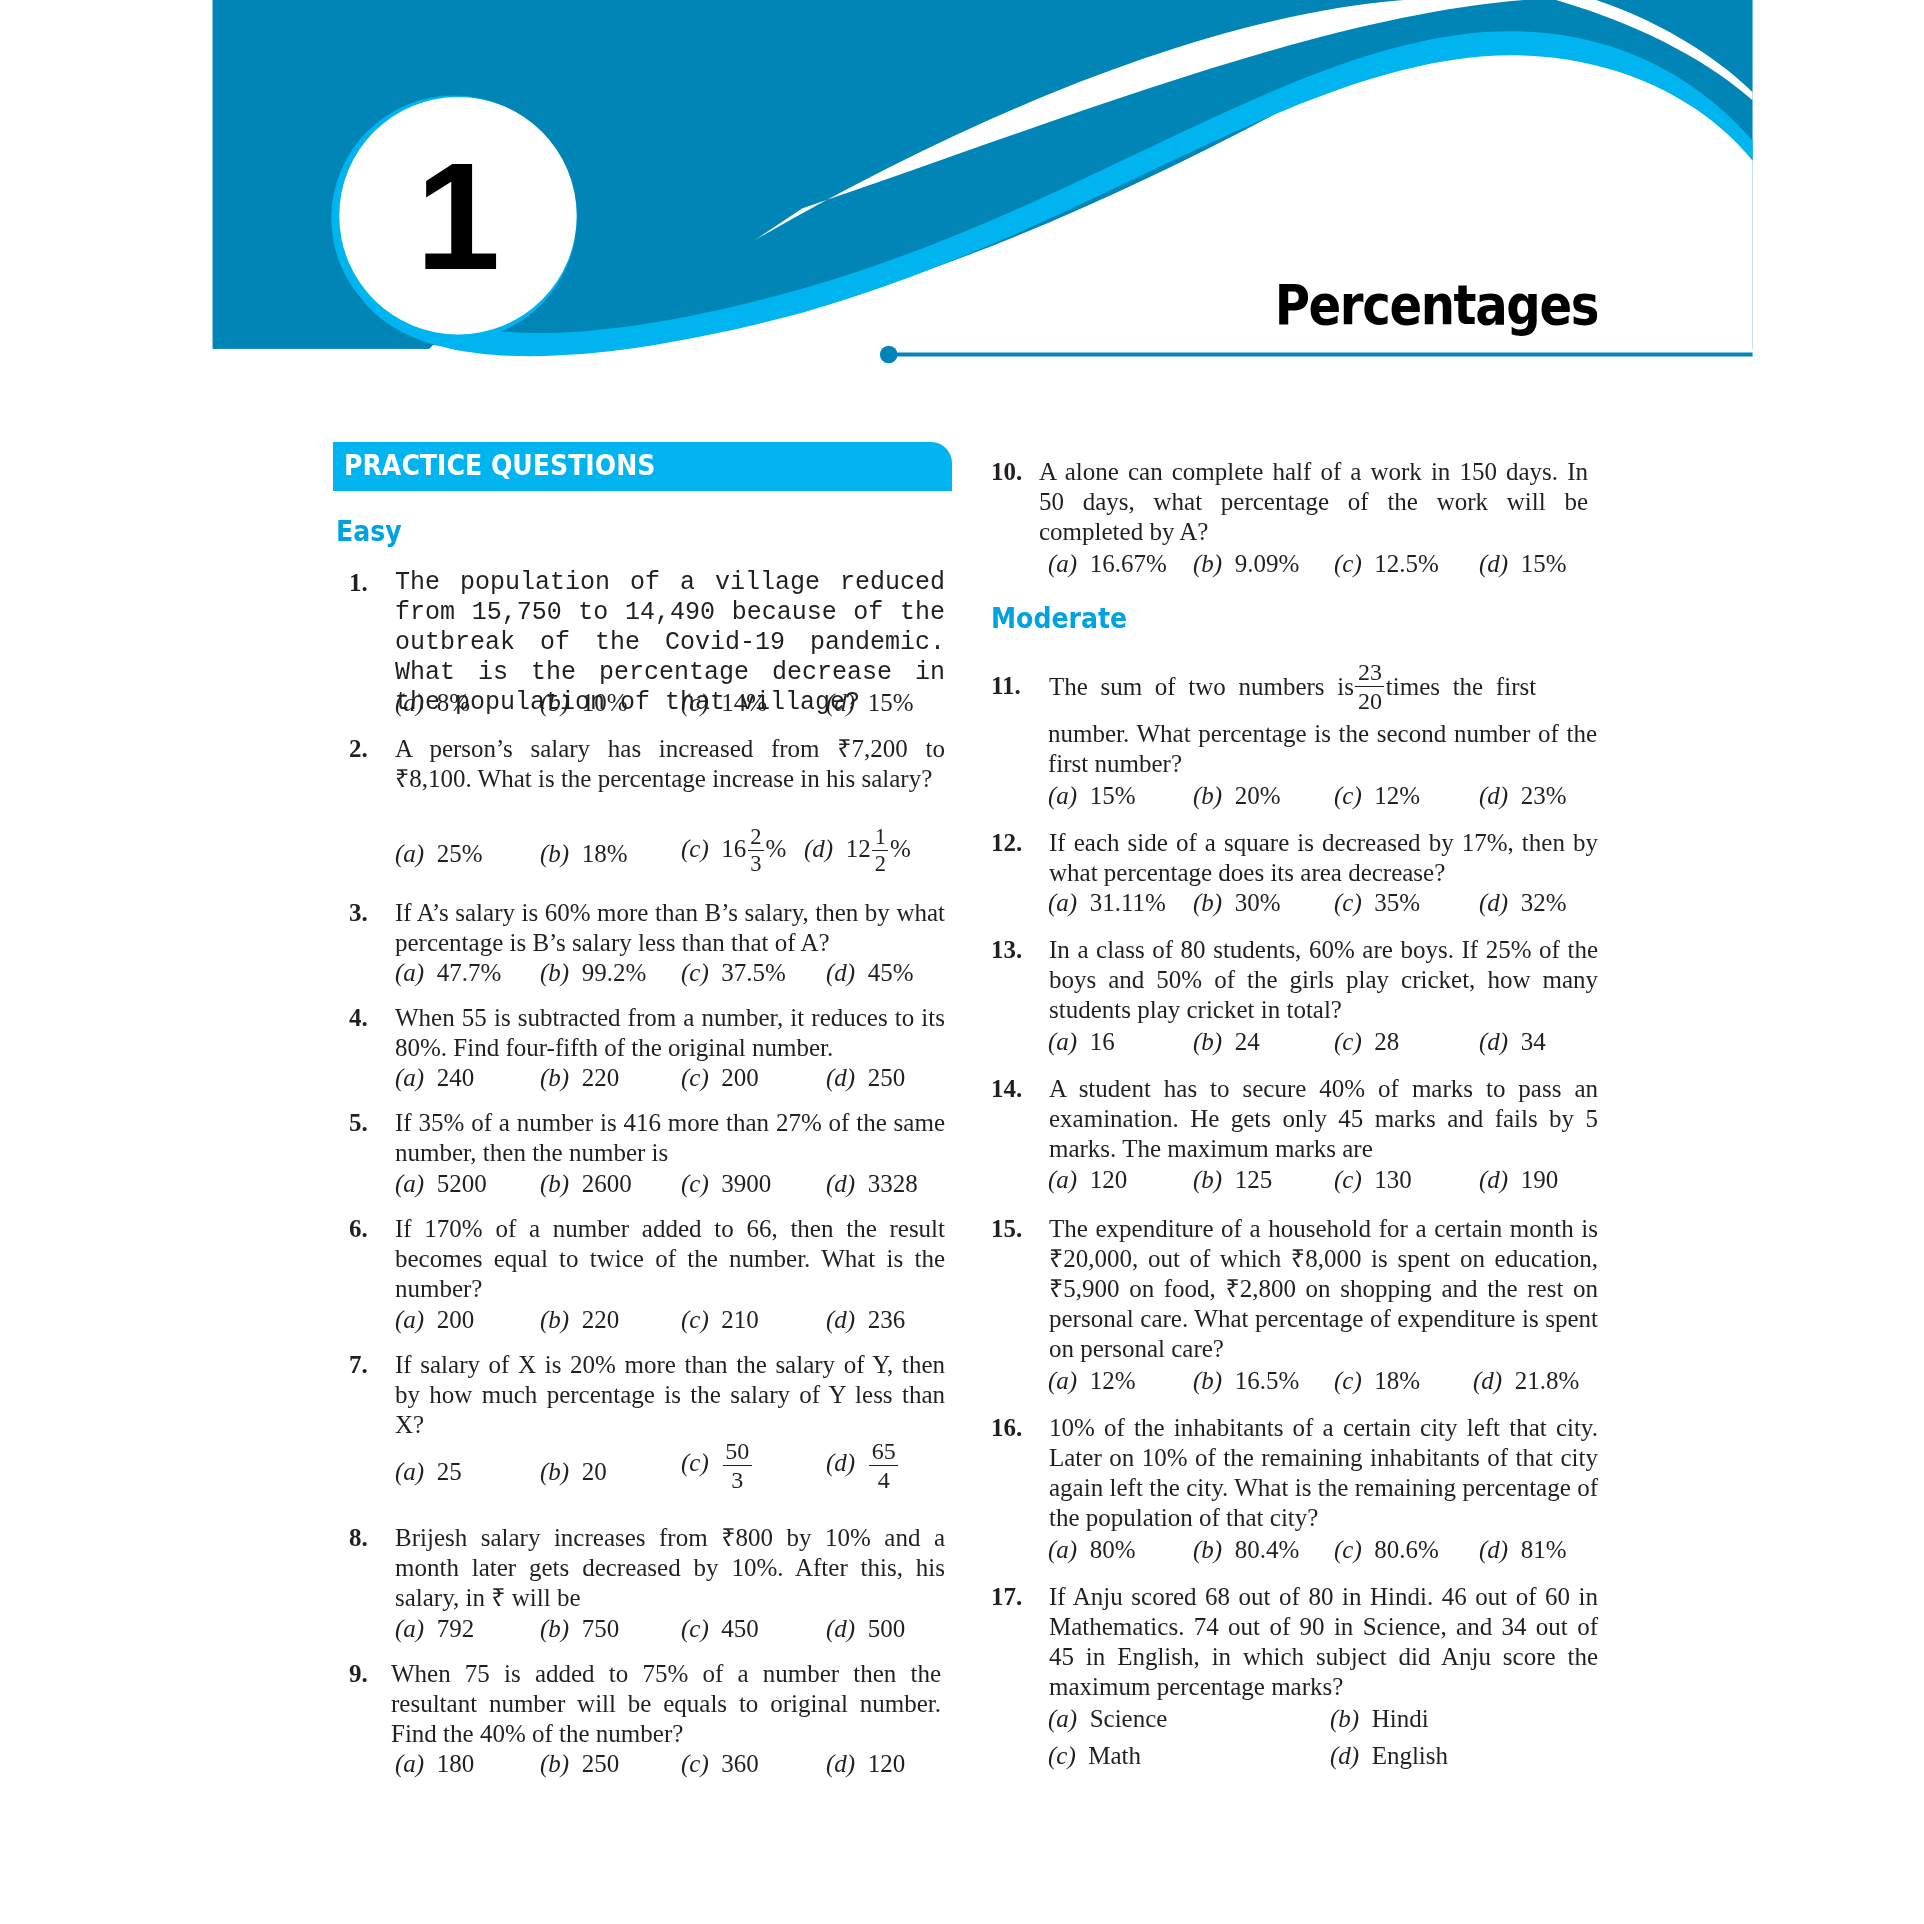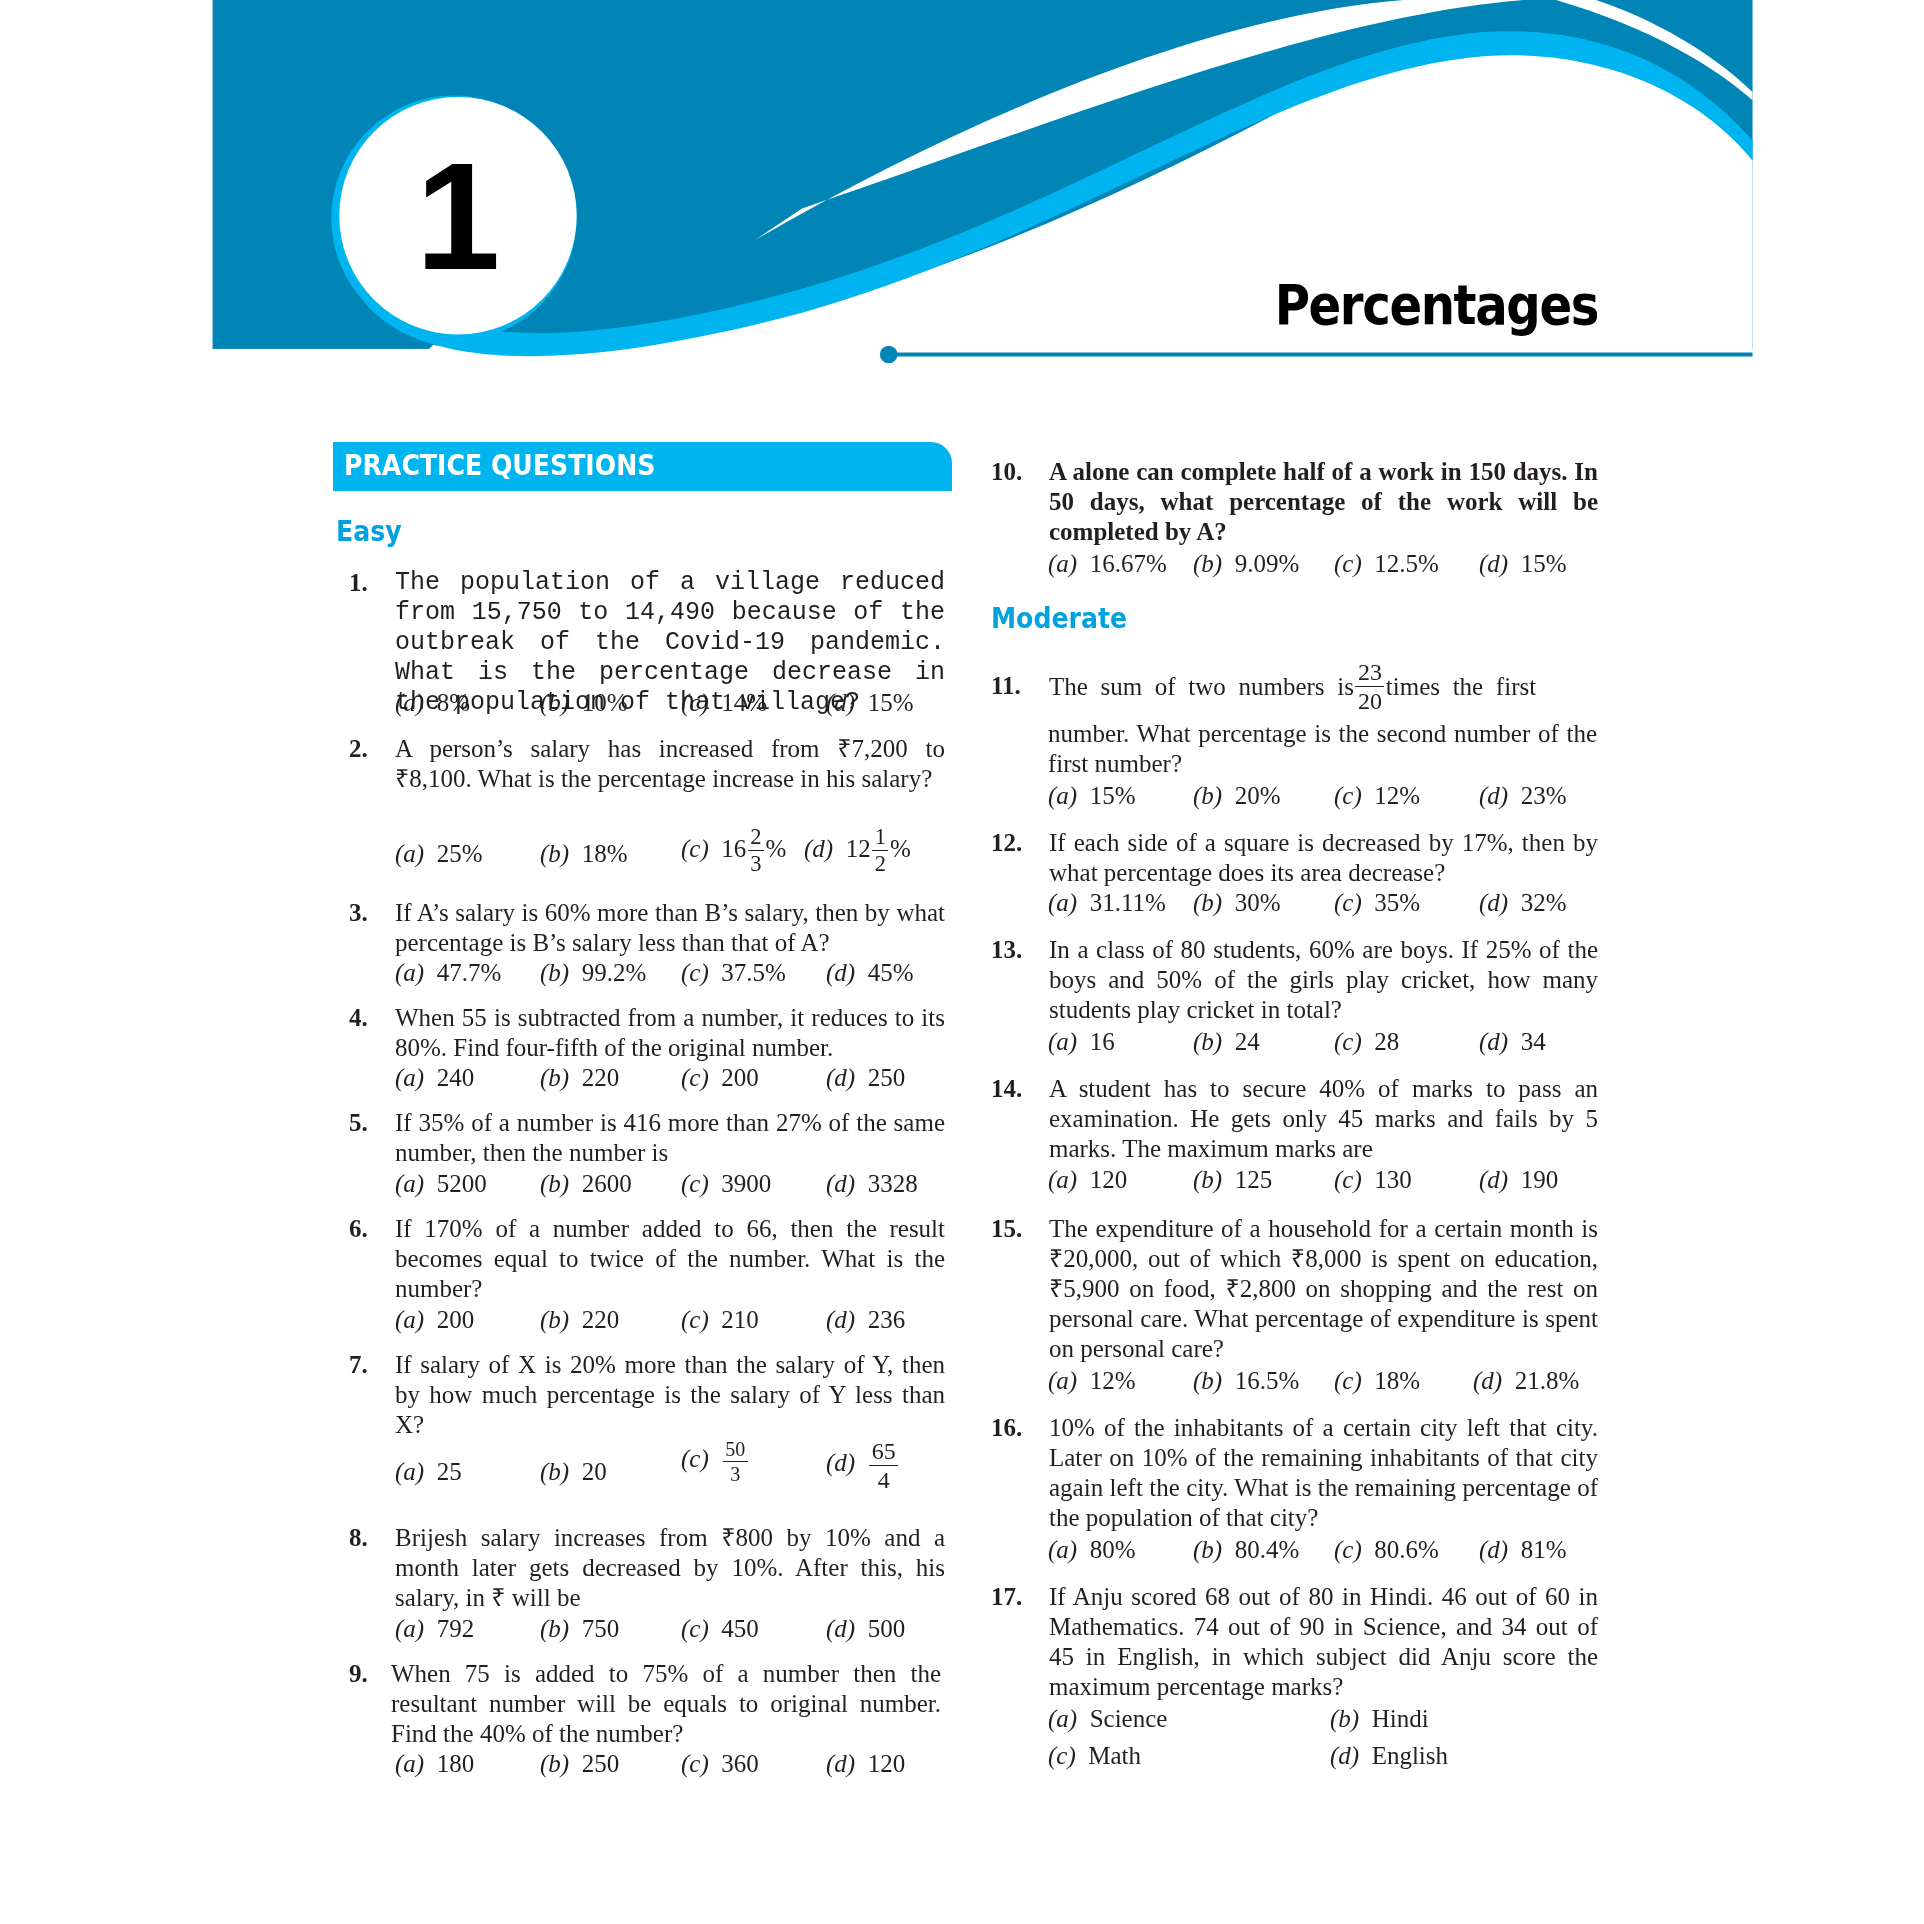--- a/index.html
+++ b/index.html
@@ -119,21 +119,21 @@
   <span class="opt" style="left:431px"><i>(d)</i>&nbsp;&nbsp;<span>236</span></span>
 </div>
 
 <div class="q" style="left:349px; top:1350px;">
   <span class="num">7.</span>
   <div class="body" style="left:46px; width:550px;">If salary of X is 20% more than the salary of Y, then by how much percentage is the salary of Y less than X?</div>
 </div>
 <div class="opts" style="left:395px; top:1457px;">
   <span class="opt" style="left:0"><i>(a)</i>&nbsp;&nbsp;<span>25</span></span>
   <span class="opt" style="left:145px"><i>(b)</i>&nbsp;&nbsp;<span>20</span></span>
-  <span class="opt" style="left:286px; top:-17.6px;"><i>(c)</i>&nbsp;&nbsp;<span class="frac" style="font-size:20px;"><span class="n">50</span><span class="d">3</span></span></span>
+  <span class="opt" style="left:286px; top:-17.6px;"><i>(c)</i>&nbsp;&nbsp;<span class="frac" style="font-size:24px;"><span class="n">50</span><span class="d">3</span></span></span>
   <span class="opt" style="left:431px; top:-17.6px;"><i>(d)</i>&nbsp;&nbsp;<span class="frac" style="font-size:24px;"><span class="n">65</span><span class="d">4</span></span></span>
 </div>
 
 <div class="q" style="left:349px; top:1523px;">
   <span class="num">8.</span>
   <div class="body" style="left:46px; width:550px;">Brijesh salary increases from ₹800 by 10% and a month later gets decreased by 10%. After this, his salary, in ₹ will be</div>
 </div>
 <div class="opts" style="left:395px; top:1614px;">
   <span class="opt" style="left:0"><i>(a)</i>&nbsp;&nbsp;<span>792</span></span>
   <span class="opt" style="left:145px"><i>(b)</i>&nbsp;&nbsp;<span>750</span></span>
@@ -147,21 +147,21 @@
 </div>
 <div class="opts" style="left:395px; top:1749px;">
   <span class="opt" style="left:0"><i>(a)</i>&nbsp;&nbsp;<span>180</span></span>
   <span class="opt" style="left:145px"><i>(b)</i>&nbsp;&nbsp;<span>250</span></span>
   <span class="opt" style="left:286px"><i>(c)</i>&nbsp;&nbsp;<span>360</span></span>
   <span class="opt" style="left:431px"><i>(d)</i>&nbsp;&nbsp;<span>120</span></span>
 </div>
 
 <div class="q" style="left:991px; top:457px;">
   <span class="num">10.</span>
-  <div class="body" style="left:58px; width:549px;font-weight:bold;">A alone can complete half of a work in 150 days. In 50 days, what percentage of the work will be completed by A?</div>
+  <div class="body" style="left:48px; width:549px;">A alone can complete half of a work in 150 days. In 50 days, what percentage of the work will be completed by A?</div>
 </div>
 <div class="opts" style="left:1048px; top:549px;">
   <span class="opt" style="left:0"><i>(a)</i>&nbsp;&nbsp;<span>16.67%</span></span>
   <span class="opt" style="left:145px"><i>(b)</i>&nbsp;&nbsp;<span>9.09%</span></span>
   <span class="opt" style="left:286px"><i>(c)</i>&nbsp;&nbsp;<span>12.5%</span></span>
   <span class="opt" style="left:431px"><i>(d)</i>&nbsp;&nbsp;<span>15%</span></span>
 </div>
 
 <div class="q" style="left:991px; top:671px; width:607px; height:32px;">
   <span class="num">11.</span>

